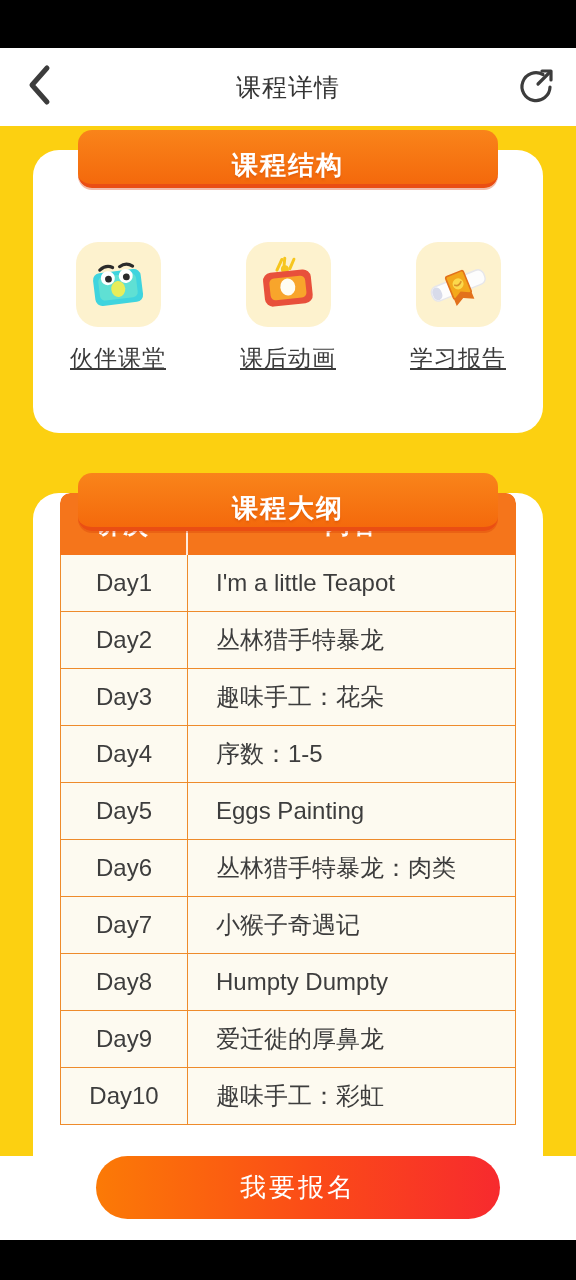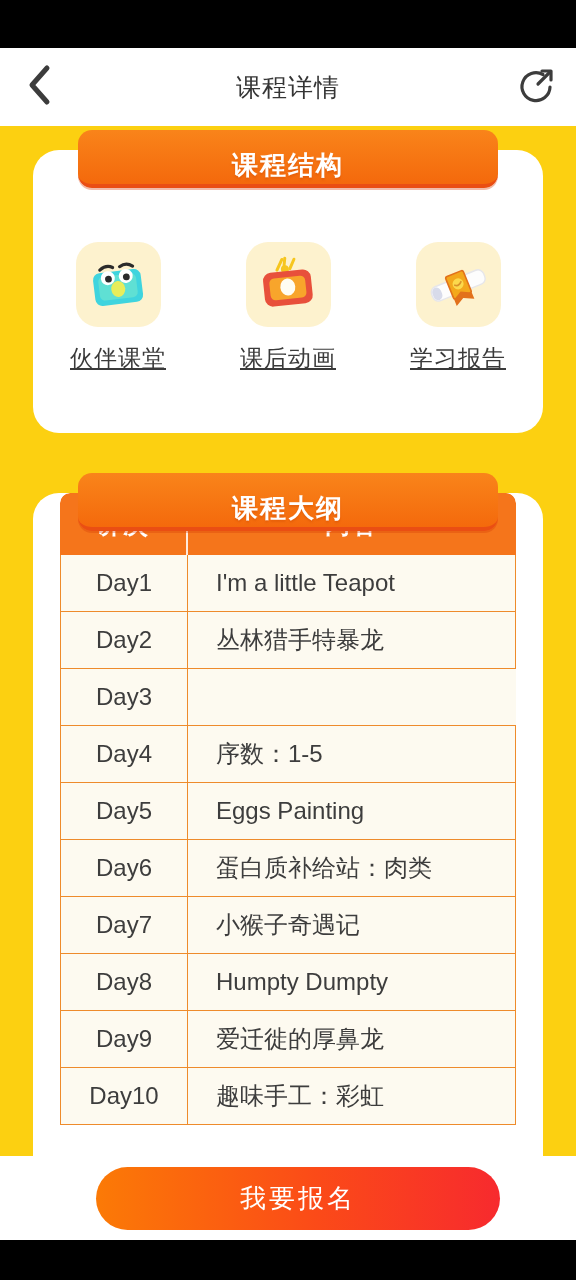--- a/index.html
+++ b/index.html
@@ -156,21 +156,21 @@
     padding-left:28px;
     border-right:1.5px solid #EE8B2B;
   }
 
   
   .bottom-bar {
     position:absolute;
     bottom:40px; left:0;
     width:576px; height:84px;
     background:#ffffff;
-    display:flex; align-items:center; justify-content:center;padding-left:20px;
+    display:flex; justify-content:center;padding-left:20px;
   }
   .cta-button {
     width:404px; height:63px;
     border-radius:40px;
     background:linear-gradient(90deg,#FB7A06 0%,#FB4A18 55%,#F72A2E 100%);
     display:flex; align-items:center; justify-content:center;
     border:none; cursor:pointer;
   }
   .cta-text {
     color:#ffffff;
@@ -289,32 +289,33 @@
         <div class="trow">
           <div class="td td-lesson">Day1</div>
           <div class="td td-content">I'm a little Teapot</div>
         </div>
         <div class="trow">
           <div class="td td-lesson">Day2</div>
           <div class="td td-content">丛林猎手特暴龙</div>
         </div>
         <div class="trow">
           <div class="td td-lesson">Day3</div>
+          <div class="td td-content">趣味手工：花朵</div>
         </div>
         <div class="trow">
           <div class="td td-lesson">Day4</div>
           <div class="td td-content">序数：1-5</div>
         </div>
         <div class="trow">
           <div class="td td-lesson">Day5</div>
           <div class="td td-content">Eggs Painting</div>
         </div>
         <div class="trow">
           <div class="td td-lesson">Day6</div>
-          <div class="td td-content">蛋白质补给站：肉类</div>
+          <div class="td td-content">丛林猎手特暴龙：肉类</div>
         </div>
         <div class="trow">
           <div class="td td-lesson">Day7</div>
           <div class="td td-content">小猴子奇遇记</div>
         </div>
         <div class="trow">
           <div class="td td-lesson">Day8</div>
           <div class="td td-content">Humpty Dumpty</div>
         </div>
         <div class="trow">

